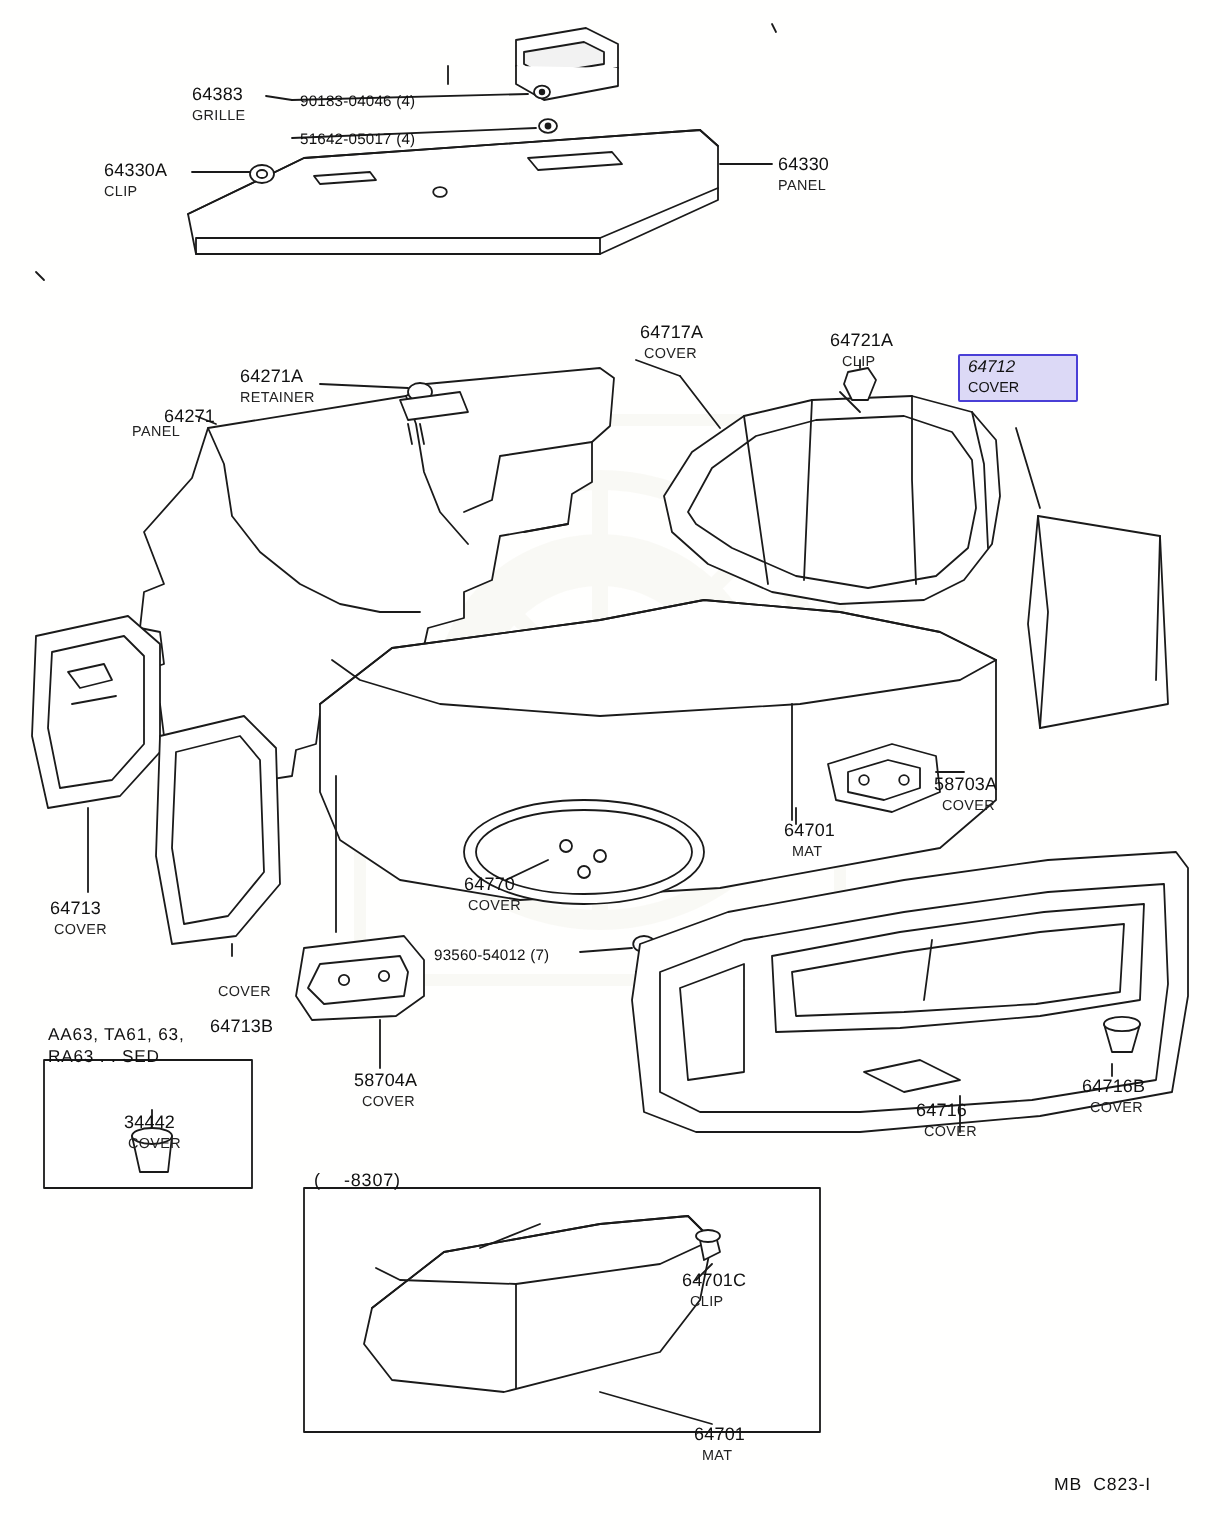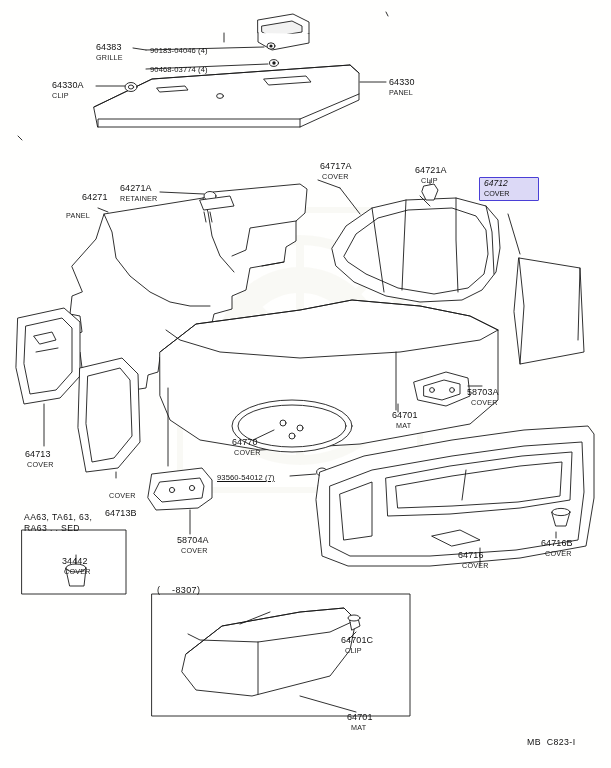--- a/index.html
+++ b/index.html
@@ -241,56 +241,56 @@
   </svg>
 
   <div class="hl" style="left:479px; top:177px; width:58px; height:22px;"></div>
   <div class="hl-text" style="left:484px; top:179px;font-style:italic;">64712</div>
   <div class="hl-text sub" style="left:484px; top:189px; font-size:7.2px;">COVER</div>
 
   <div class="lbl num" style="left:96px; top:43px;">64383</div>
   <div class="lbl sub" style="left:96px; top:53px;">GRILLE</div>
 
   <div class="lbl tiny" style="left:150px; top:46px;">90183-04046 (4)</div>
-  <div class="lbl tiny" style="left:150px; top:65px;">90468-03774 (4)</div>
+  <div class="lbl tiny" style="left:150px; top:65px;">51642-05017 (4)</div>
 
   <div class="lbl num" style="left:52px; top:81px;">64330A</div>
   <div class="lbl sub" style="left:52px; top:91px;">CLIP</div>
 
   <div class="lbl num" style="left:389px; top:78px;">64330</div>
   <div class="lbl sub" style="left:389px; top:88px;">PANEL</div>
 
   <div class="lbl num" style="left:320px; top:162px;">64717A</div>
   <div class="lbl sub" style="left:322px; top:172px;">COVER</div>
 
   <div class="lbl num" style="left:415px; top:166px;">64721A</div>
   <div class="lbl sub" style="left:421px; top:176px;">CLIP</div>
 
   <div class="lbl num" style="left:120px; top:184px;">64271A</div>
   <div class="lbl sub" style="left:120px; top:194px;">RETAINER</div>
 
-  <div class="lbl num" style="left:66px; top:193px;padding-left:16px;">64271</div>
+  <div class="lbl num" style="left:66px; top:204px;padding-left:16px;">64271</div>
   <div class="lbl sub" style="left:66px; top:211px;">PANEL</div>
 
   <div class="lbl num" style="left:467px; top:388px;text-align:right;">58703A</div>
   <div class="lbl sub" style="left:471px; top:398px;">COVER</div>
 
   <div class="lbl num" style="left:392px; top:411px;">64701</div>
   <div class="lbl sub" style="left:396px; top:421px;">MAT</div>
 
   <div class="lbl num" style="left:232px; top:438px;">64770</div>
   <div class="lbl sub" style="left:234px; top:448px;">COVER</div>
 
   <div class="lbl num" style="left:25px; top:450px;">64713</div>
   <div class="lbl sub" style="left:27px; top:460px;">COVER</div>
 
   <div class="lbl num" style="left:105px; top:481px;margin-top:28px;">64713B</div>
   <div class="lbl sub" style="left:109px; top:491px;">COVER</div>
 
-  <div class="lbl tiny" style="left:217px; top:473px;text-decoration:underline;">93560-54012 (7)</div>
+  <div class="lbl tiny" style="left:217px; top:473px;">93560-54012 (7)</div>
 
   <div class="lbl num" style="left:177px; top:536px;">58704A</div>
   <div class="lbl sub" style="left:181px; top:546px;">COVER</div>
 
   <div class="lbl num" style="left:62px; top:557px;">34442</div>
   <div class="lbl sub" style="left:64px; top:567px;">COVER</div>
 
   <div class="lbl num" style="left:458px; top:551px;">64716</div>
   <div class="lbl sub" style="left:462px; top:561px;">COVER</div>
 

